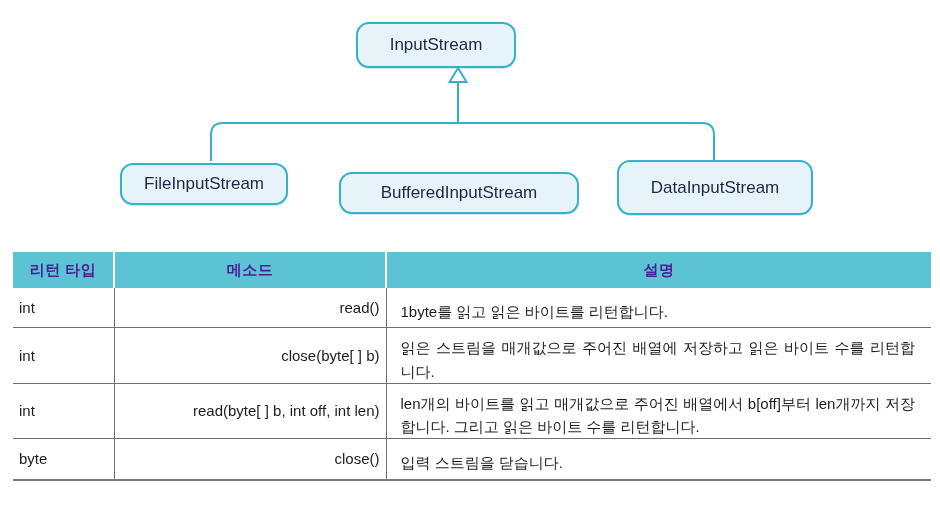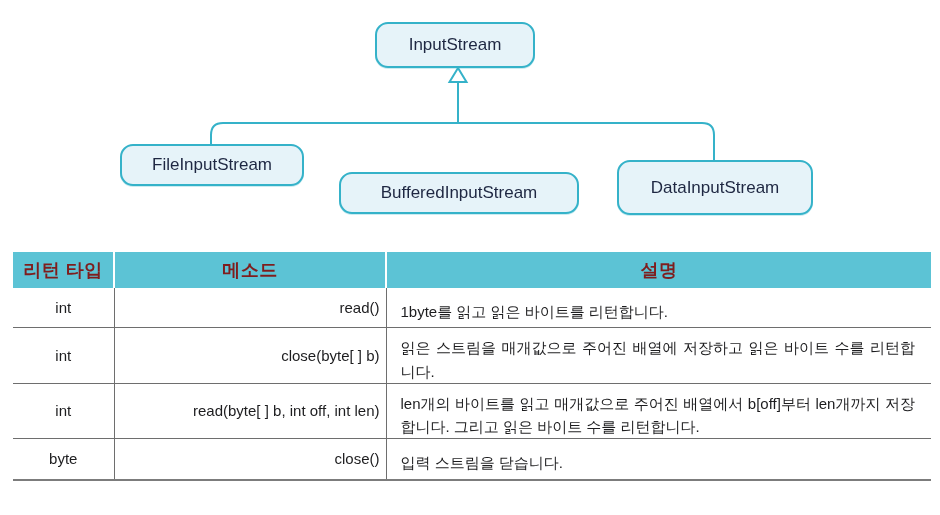--- a/index.html
+++ b/index.html
@@ -22,54 +22,54 @@
     position: absolute;
     background: #e6f3f9;
     border: 2px solid #35b2c9;
     border-radius: 13px;
     display: flex; align-items: center; justify-content: center;
     font-size: 17px;
     font-weight: 500;
     color: #1e2742;
     box-shadow: 0 1px 0 rgba(53,178,201,0.25);
   }
-  .box-root   { left: 375px; top: 22px;  width: 160px; height: 46px; }
-  .box-child1 { left: 120px; top: 144px; width: 184px; height: 42px; }
+  .box-root   { left: 356px; top: 22px;  width: 160px; height: 46px; }
+  .box-child1 { left: 120px; top: 163px; width: 168px; height: 42px; }
   .box-child2 { left: 339px; top: 172px; width: 240px; height: 42px; }
   .box-child3 { left: 617px; top: 160px; width: 196px; height: 55px; }
 
   
   .methods-table {
     margin: 32px 0 0 13px;
     width: 918px;
     border-collapse: collapse;
     table-layout: fixed;
   }
   .methods-table col.c1 { width: 101px; }
   .methods-table col.c2 { width: 272px; }
   .methods-table th {
     background: #5cc3d5;
-    color: #7f1d1d;
-    font-size: 18px;
+    color: #4c1d95;
+    font-size: 15px;
     font-weight: bold;
     height: 36px;
     border-left: 2px solid #ffffff;
     letter-spacing: 0.5px;
   }
   .methods-table th:first-child { border-left: none; }
   .methods-table td {
     font-size: 15px;
     color: #1d1d1f;
     border-bottom: 1.6px solid #6e6e6e;
     padding: 8px 6px;
     line-height: 1.55;
     vertical-align: middle;
   }
   .methods-table tr:last-child td { border-bottom: 2.5px solid #7c7c7c; }
-  .methods-table td.rtype  { text-align: center; }
+  .methods-table td.rtype  { }
   .methods-table td.method { text-align: right; border-left: 1.6px solid #6e6e6e; }
   .methods-table td.desc   {
     text-align: justify;
     border-left: 1.6px solid #6e6e6e;
     padding: 8px 16px 0 14px;
   }
 </style>
 </head>
 <body>
 

